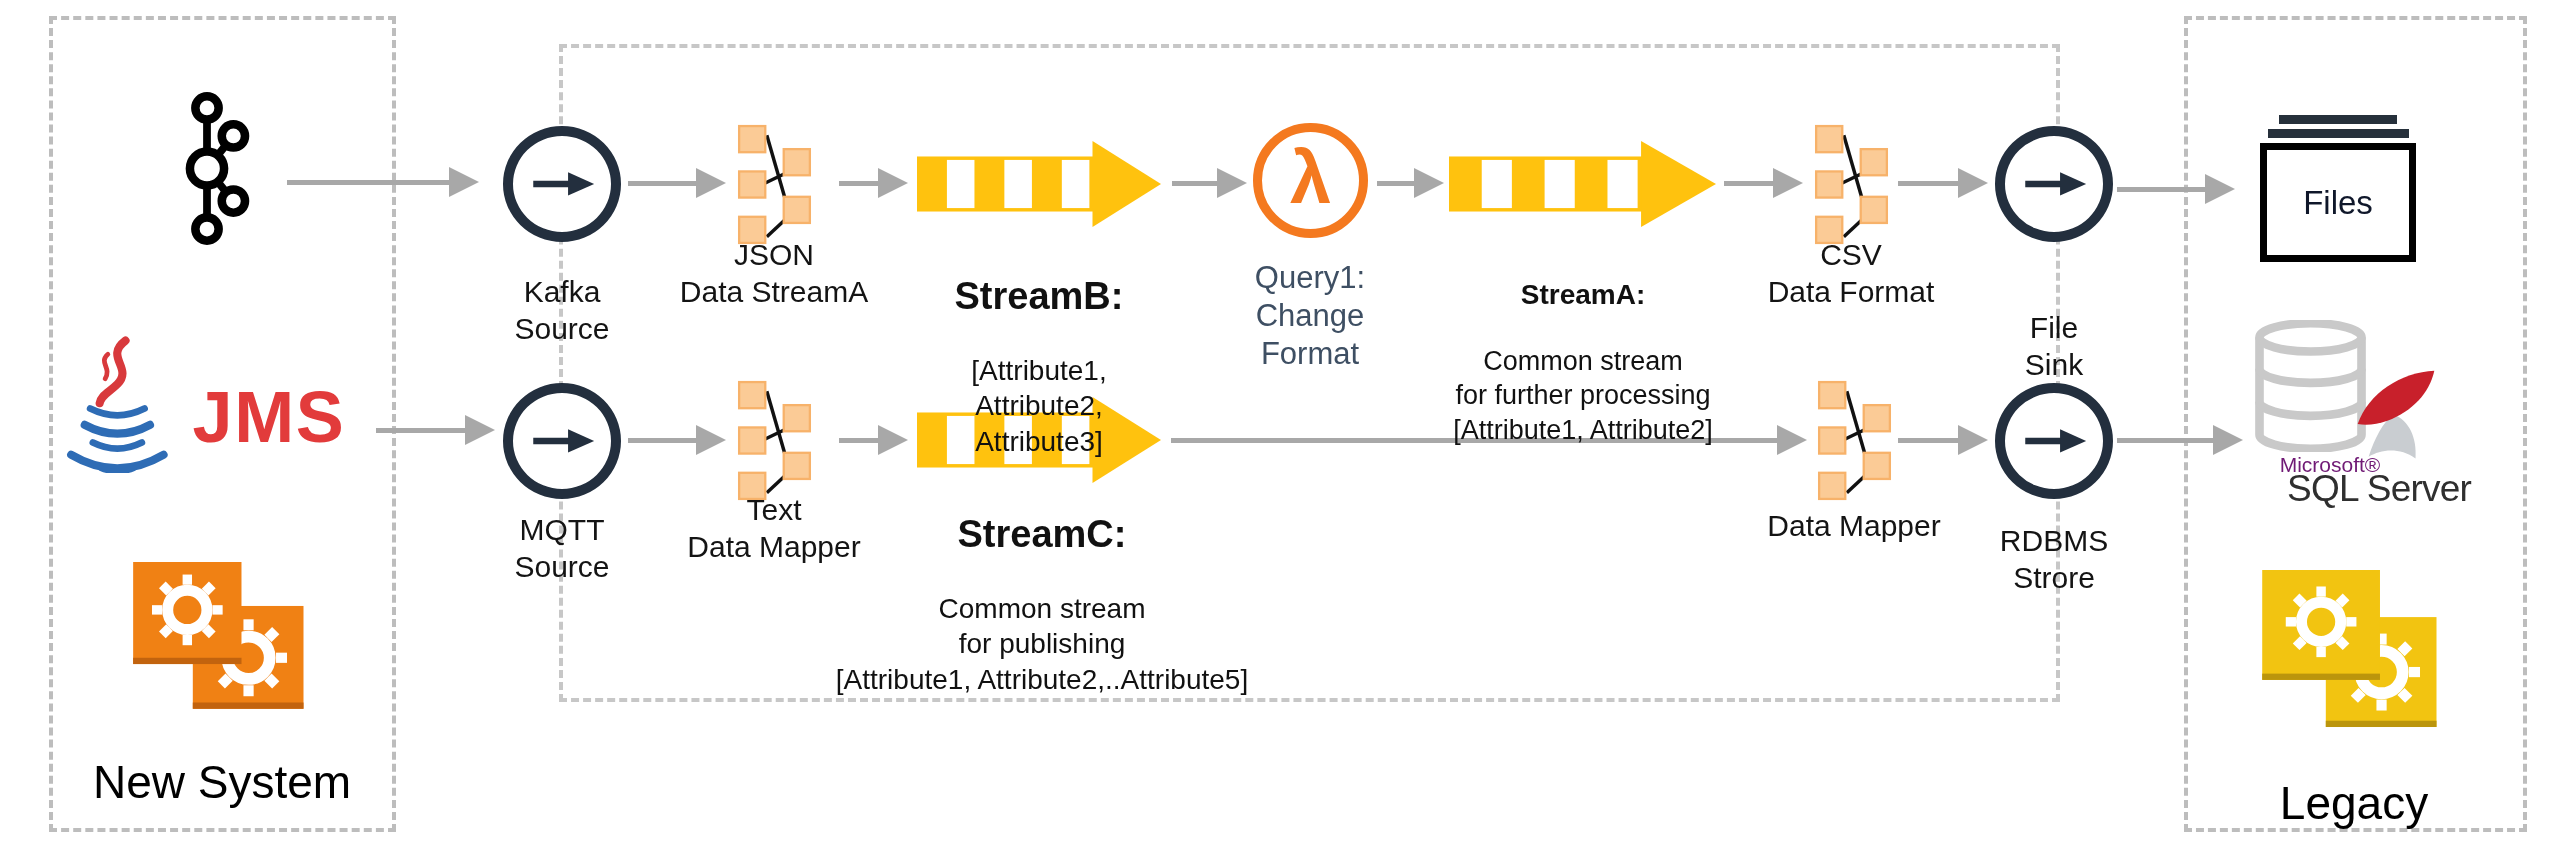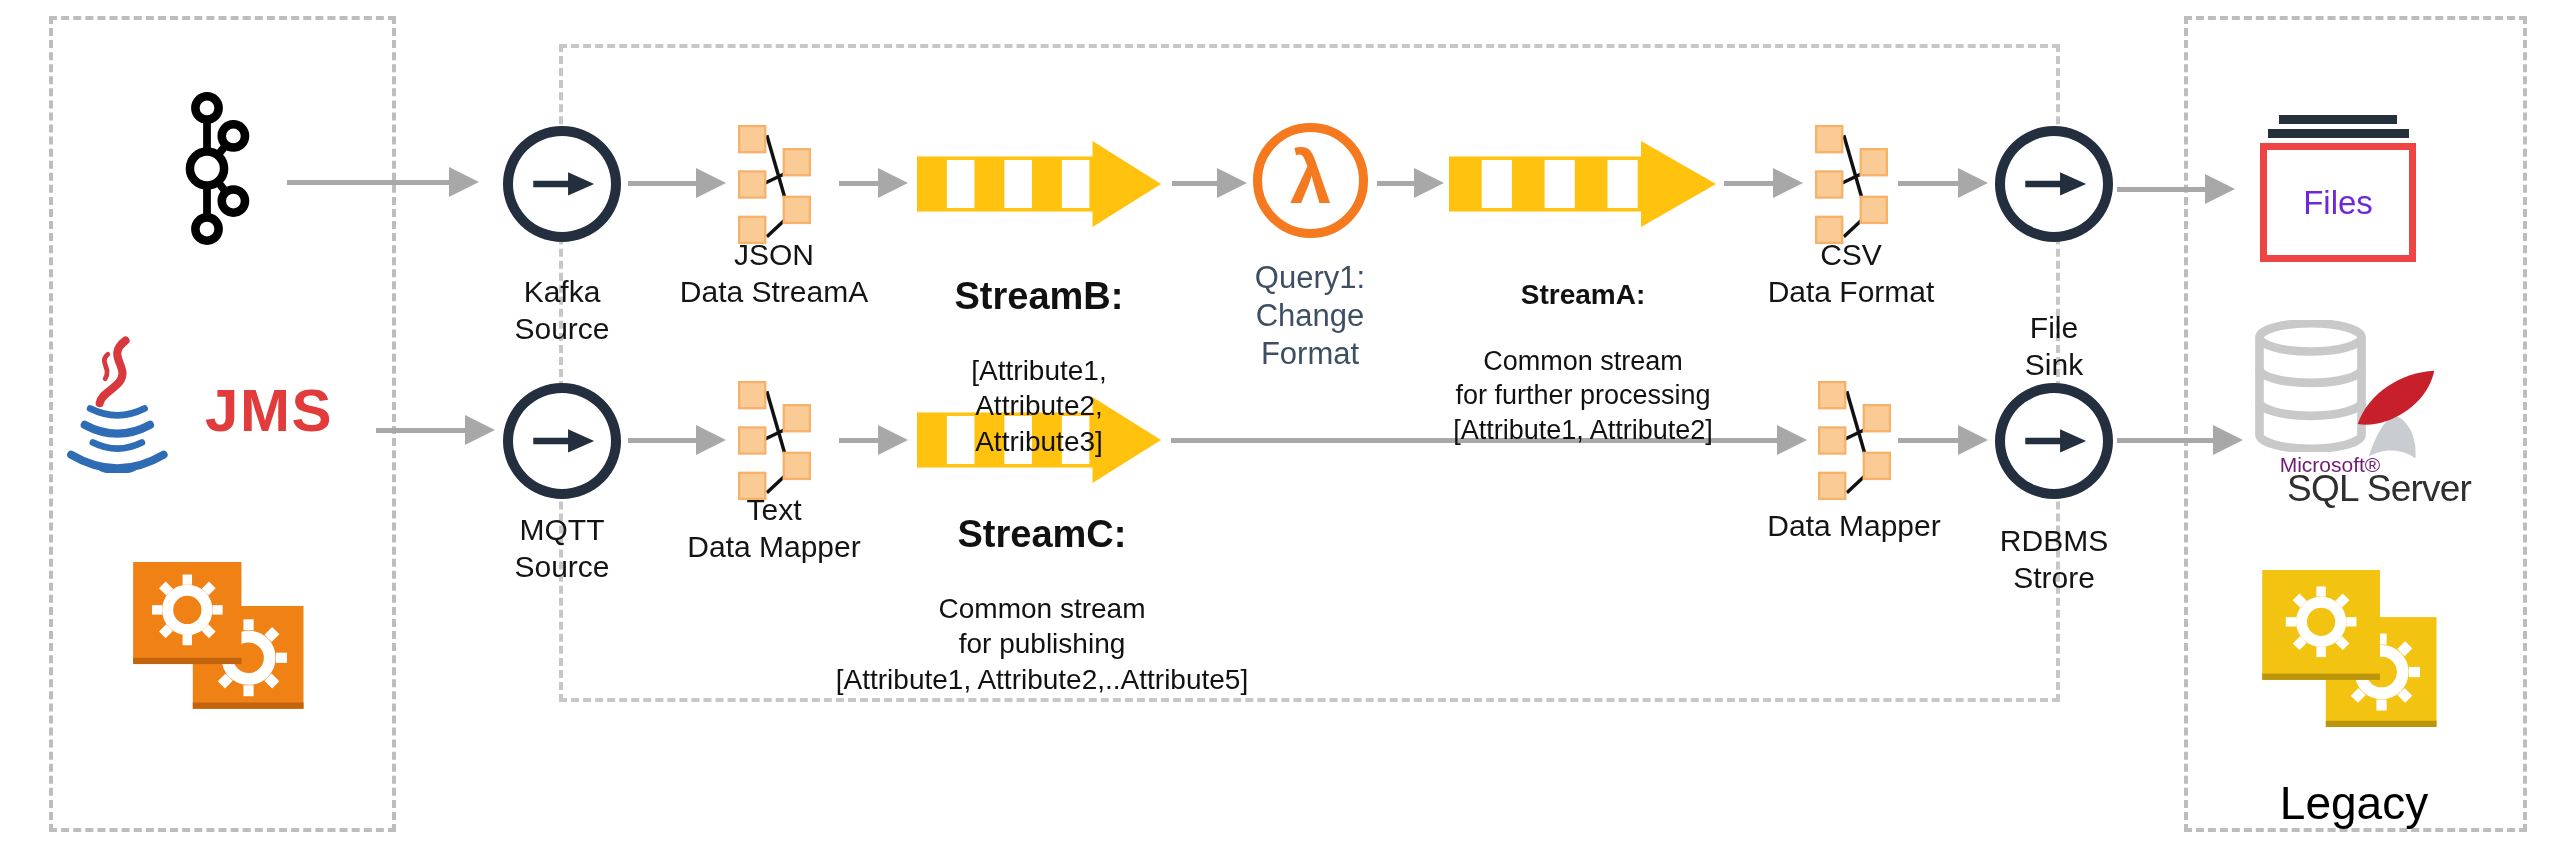--- a/index.html
+++ b/index.html
@@ -41,26 +41,26 @@
   
   .lambda{position:absolute;left:1253px;top:123px;width:115px;height:115px;box-sizing:border-box;
           border:9.4px solid #f4791f;border-radius:50%;background:#fff;z-index:4;
           display:flex;align-items:center;justify-content:center;}
   .lambda span{font-size:74px;font-weight:700;color:#f4791f;margin-top:-6.3px;}
 
   
   #files{position:absolute;left:2260px;top:115px;width:156px;z-index:4;}
   #files .bar1{width:118px;height:8.6px;background:#26303b;margin:0 auto 5.5px auto;}
   #files .bar2{width:141px;height:8.6px;background:#26303b;margin:0 auto 5.5px auto;}
-  #files .fbox{box-sizing:border-box;width:156px;height:119px;border:7px solid #ef4444;background:#fff;
-               display:flex;align-items:center;justify-content:center;font-size:33px;color:#6d28d9;}
+  #files .fbox{box-sizing:border-box;width:156px;height:119px;border:7px solid #000000;background:#fff;
+               display:flex;align-items:center;justify-content:center;font-size:33px;color:#0f172a;}
 
   
   #jms-label{position:absolute;left:269px;top:376px;transform:translateX(-50%);
-             font-size:60px;font-weight:700;color:#e23b3b;z-index:4;letter-spacing:1.6px;}
+             font-size:72px;font-weight:700;color:#e23b3b;z-index:4;letter-spacing:1.6px;}
 
   
   #sql-brand{position:absolute;left:2330px;top:453px;transform:translateX(-50%);
              font-size:21px;color:#701a75;z-index:5;}
   #sql-name{position:absolute;left:2379px;top:468px;transform:translateX(-50%);
             font-size:37px;color:#2f2f2f;z-index:5;letter-spacing:-0.8px;}
 
   .icon-abs{position:absolute;z-index:4;}
 </style>
 </head>
@@ -123,20 +123,21 @@
         <rect x="-6" y="-45" width="12" height="13" transform="rotate(45)"></rect>
       <rect x="-6" y="-45" width="12" height="13" transform="rotate(90)"></rect>
         <rect x="-6" y="-45" width="12" height="13" transform="rotate(135)"></rect>
       <rect x="-6" y="-45" width="12" height="13" transform="rotate(180)"></rect>
         <rect x="-6" y="-45" width="12" height="13" transform="rotate(225)"></rect>
       <rect x="-6" y="-45" width="12" height="13" transform="rotate(270)"></rect>
         <rect x="-6" y="-45" width="12" height="13" transform="rotate(315)"></rect>
     </g>
   </svg>
 
+  <div class="lbl bigsys" style="left:222px;top:754px;">New System</div>
 
   <div class="oval" style="left:503px;top:126px;">
     <svg viewBox="0 0 100 44">
       <line x1="10" y1="22" x2="62" y2="22" stroke="#232f3e" stroke-width="9"></line>
       <polygon points="58,6 94,22 58,38" fill="#232f3e"></polygon>
     </svg>
   </div>
   <div class="lbl" style="left:562px;top:274px;">Kafka
 Source</div>
 

